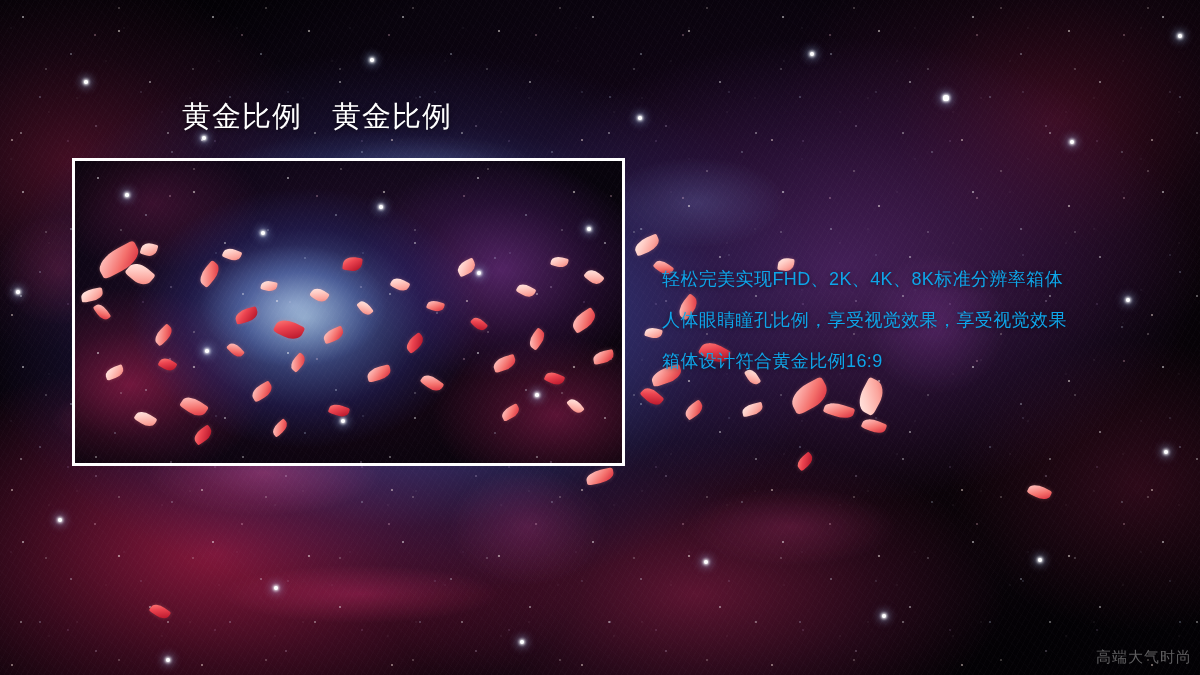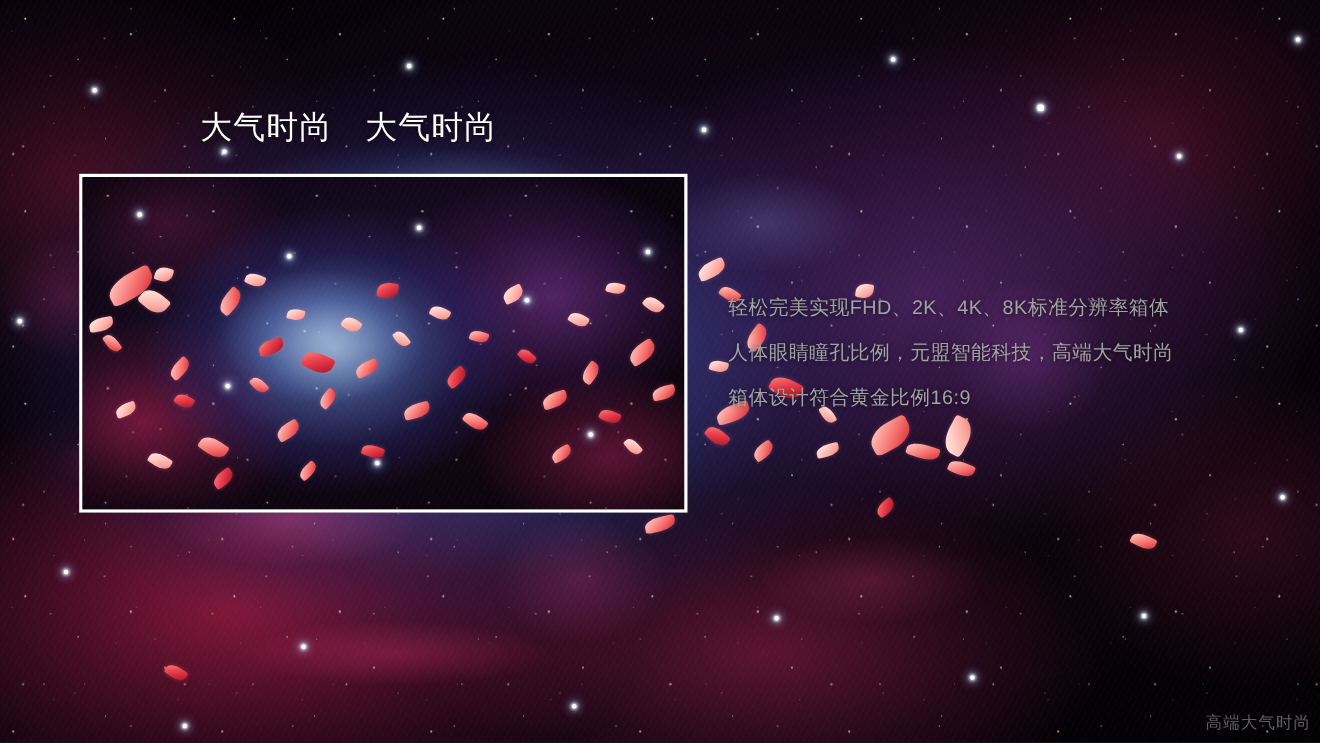--- a/index.html
+++ b/index.html
@@ -243,21 +243,21 @@
 
   #body-text {
     position: absolute;
     left: 662px;
     top: 259px;
     width: 510px;
   }
   .body-line {
     font-size: 18px;
     line-height: 41px;
-    color: #a3a3a3;
+    color: #0ea5e9;
     white-space: nowrap;
     letter-spacing: 0.4px;
     text-shadow: 0 1px 4px rgba(0,0,0,0.50);
   }
 
   #watermark {
     position: absolute;
     right: 8px;
     bottom: 8px;
     font-size: 15px;
@@ -312,21 +312,21 @@
       <div class="petal" style="left: 790px; top: 384px; width: 39px; height: 24px; transform: rotate(-28deg);"></div>
       <div class="petal" style="left: 824px; top: 404px; width: 30px; height: 13px; transform: rotate(18deg);"></div>
       <div class="petal pale" style="left: 854px; top: 386px; width: 34px; height: 21px; transform: rotate(-62deg);"></div>
       <div class="petal" style="left: 862px; top: 420px; width: 24px; height: 12px; transform: rotate(22deg);"></div>
       <div class="petal deep" style="left: 796px; top: 456px; width: 18px; height: 11px; transform: rotate(-40deg);"></div>
       <div class="petal" style="left: 1028px; top: 486px; width: 23px; height: 12px; transform: rotate(26deg);"></div>
       <div class="petal" style="left: 586px; top: 470px; width: 28px; height: 13px; transform: rotate(-12deg);"></div>
       <div class="petal deep" style="left: 150px; top: 606px; width: 20px; height: 11px; transform: rotate(34deg);"></div>
     </div>
 
-  <div id="slide-title">大气时尚　大气时尚</div>
+  <div id="slide-title">黄金比例　黄金比例</div>
 
   <div id="picture-frame">
     <div class="frame-inner">
       <div class="frame-neb"></div>
       <div class="bg-layer stars-a"></div>
       <div class="bg-layer stars-b"></div>
       <div class="bg-layer neb-dust"></div>
       <div class="bg-layer" id="inner-bright-stars">
           <div class="bright-star" style="left: 186px; top: 70px; width: 4px; height: 4px;"></div>
           <div class="bright-star" style="left: 304.2px; top: 44.2px; width: 3.6px; height: 3.6px;"></div>
@@ -379,19 +379,19 @@
           <div class="petal" style="left: 426px; top: 246px; width: 19px; height: 11px; transform: rotate(-28deg);"></div>
           <div class="petal deep" style="left: 254px; top: 244px; width: 20px; height: 11px; transform: rotate(20deg);"></div>
           <div class="petal" style="left: 196px; top: 262px; width: 18px; height: 10px; transform: rotate(-42deg);"></div>
           <div class="petal pale" style="left: 60px; top: 252px; width: 21px; height: 12px; transform: rotate(32deg);"></div>
         </div>
     </div>
   </div>
 
   <div id="body-text">
     <div class="body-line">轻松完美实现FHD、2K、4K、8K标准分辨率箱体</div>
-    <div class="body-line">人体眼睛瞳孔比例，元盟智能科技，高端大气时尚</div>
+    <div class="body-line">人体眼睛瞳孔比例，享受视觉效果，享受视觉效果</div>
     <div class="body-line">箱体设计符合黄金比例16:9</div>
   </div>
 
   <div id="watermark">高端大气时尚</div>
 
 </div>
 
 </body></html>

